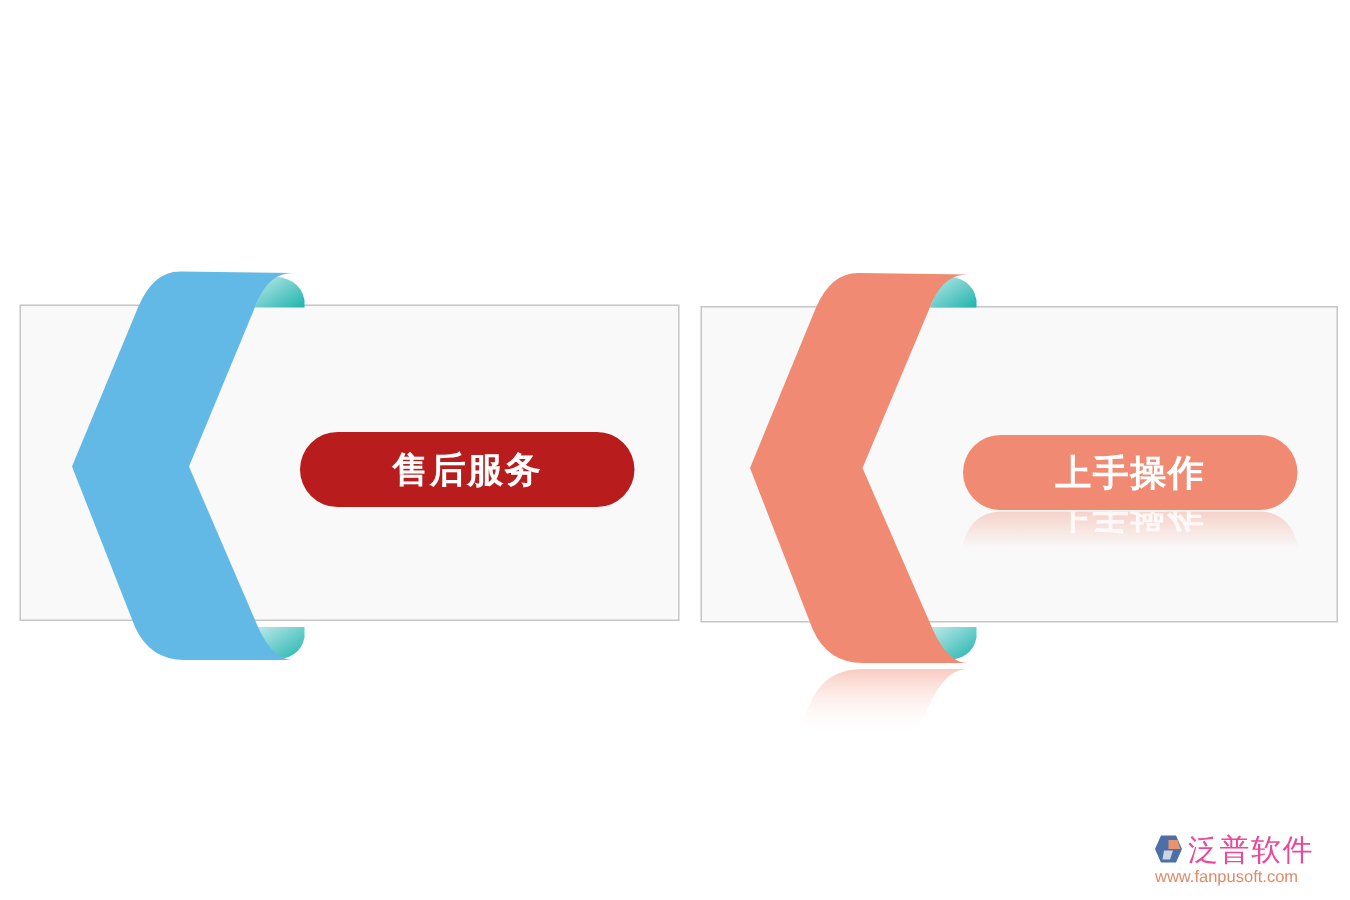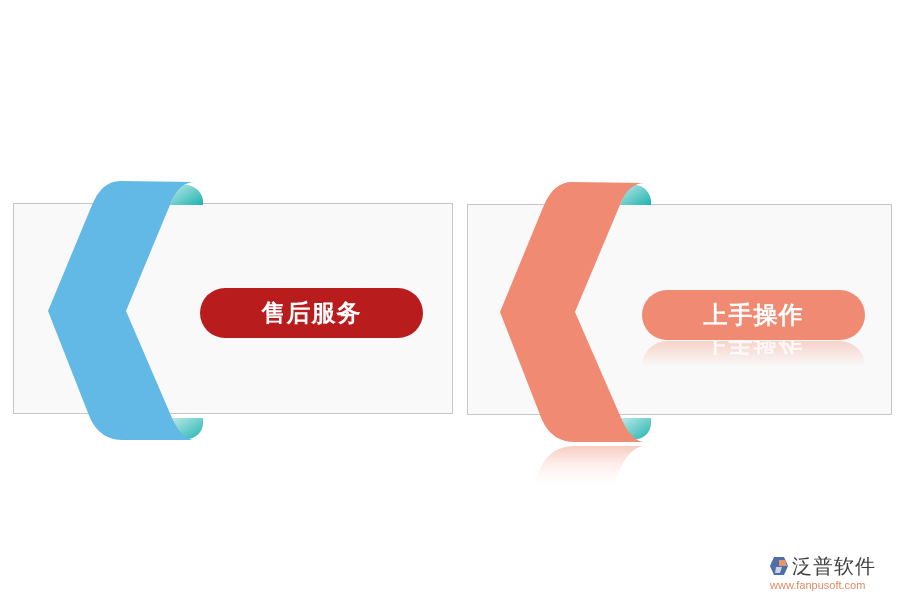--- a/index.html
+++ b/index.html
@@ -30,21 +30,21 @@
     overflow: hidden;
   }
   #pill-right-reflection span {
     position: absolute; left: 0; right: 0; top: -14px; text-align: center;
     color: #ffffff; font-weight: bold; font-size: 24px; letter-spacing: 1px;
     transform: scaleY(-1); opacity: 0.8;
   }
   #logo { position: absolute; left: 768px; top: 553px; width: 125px; height: 40px; }
   #logo-icon { position: absolute; left: 0; top: 2px; }
   #logo-name {
-    position: absolute; left: 24px; top: 0; font-size: 20px; color: #404040;
+    position: absolute; left: 24px; top: 0; font-size: 20px; color: #ec4899;
     letter-spacing: 1px; white-space: nowrap;
   }
   #logo-url {
     position: absolute; left: 2px; top: 26px; font-size: 11px; color: #e08a6a;
     font-family: Liberation Sans, sans-serif; white-space: nowrap;
   }
 </style>
 </head>
 <body>
 

